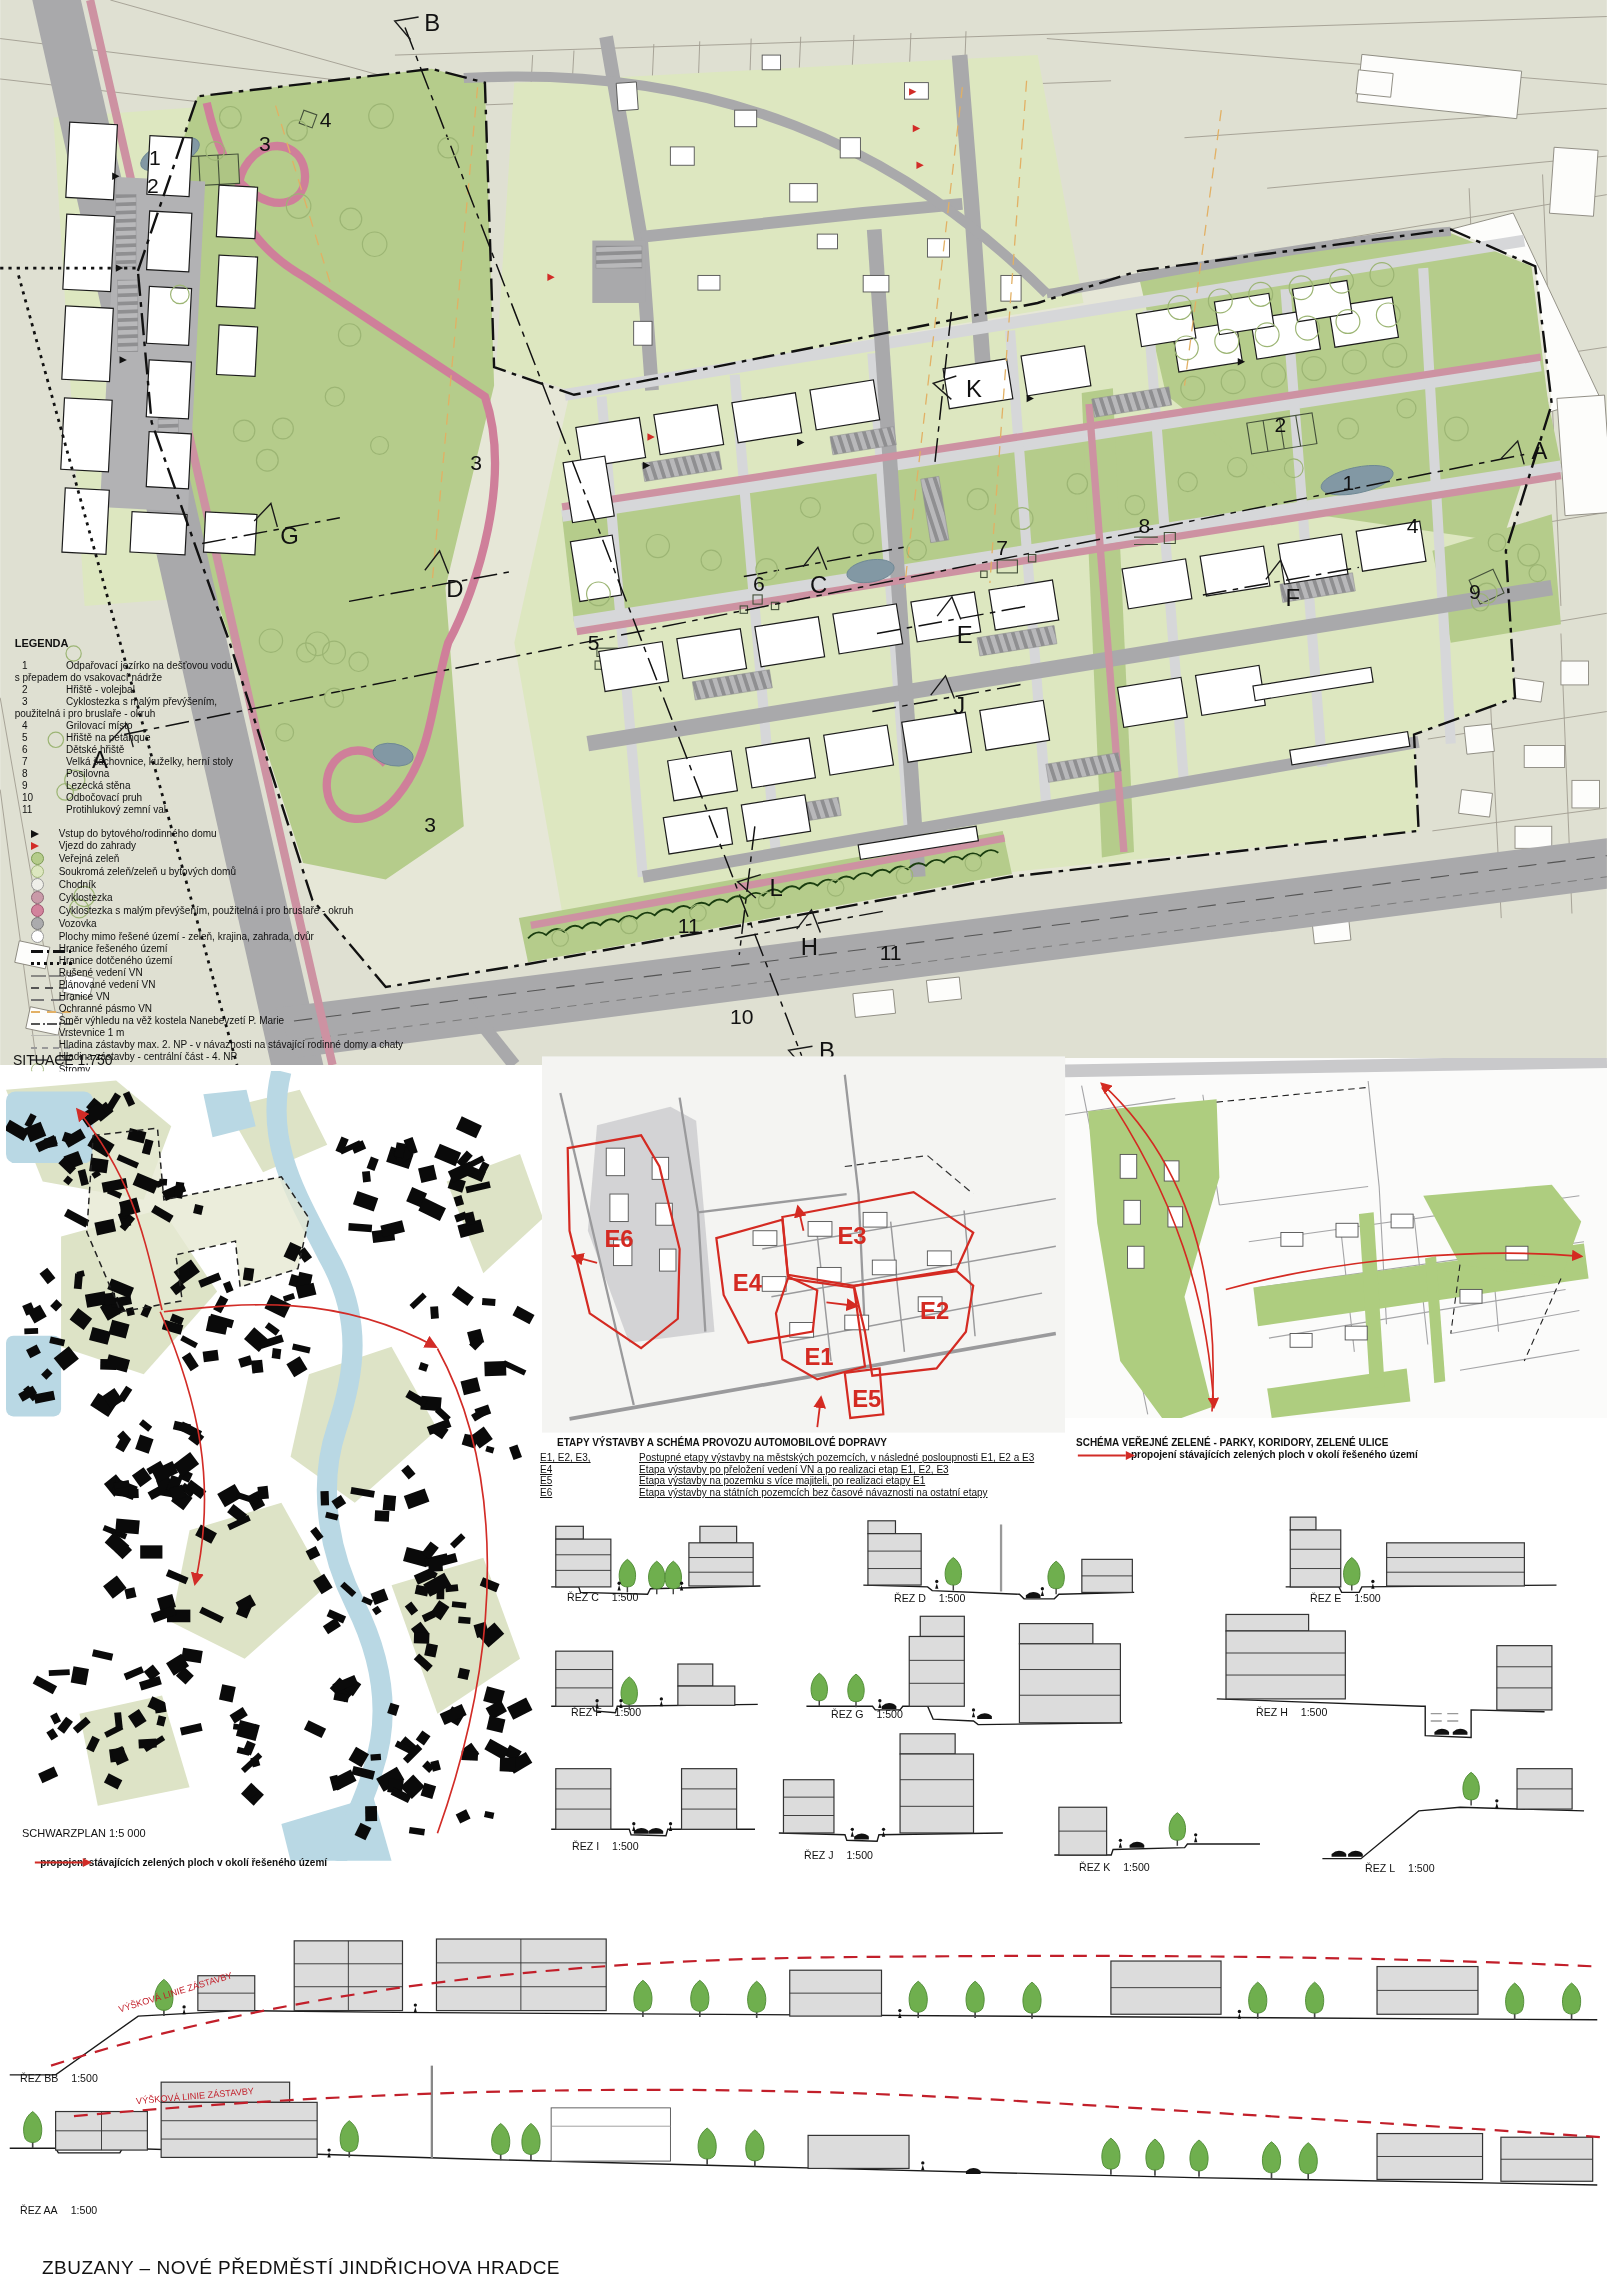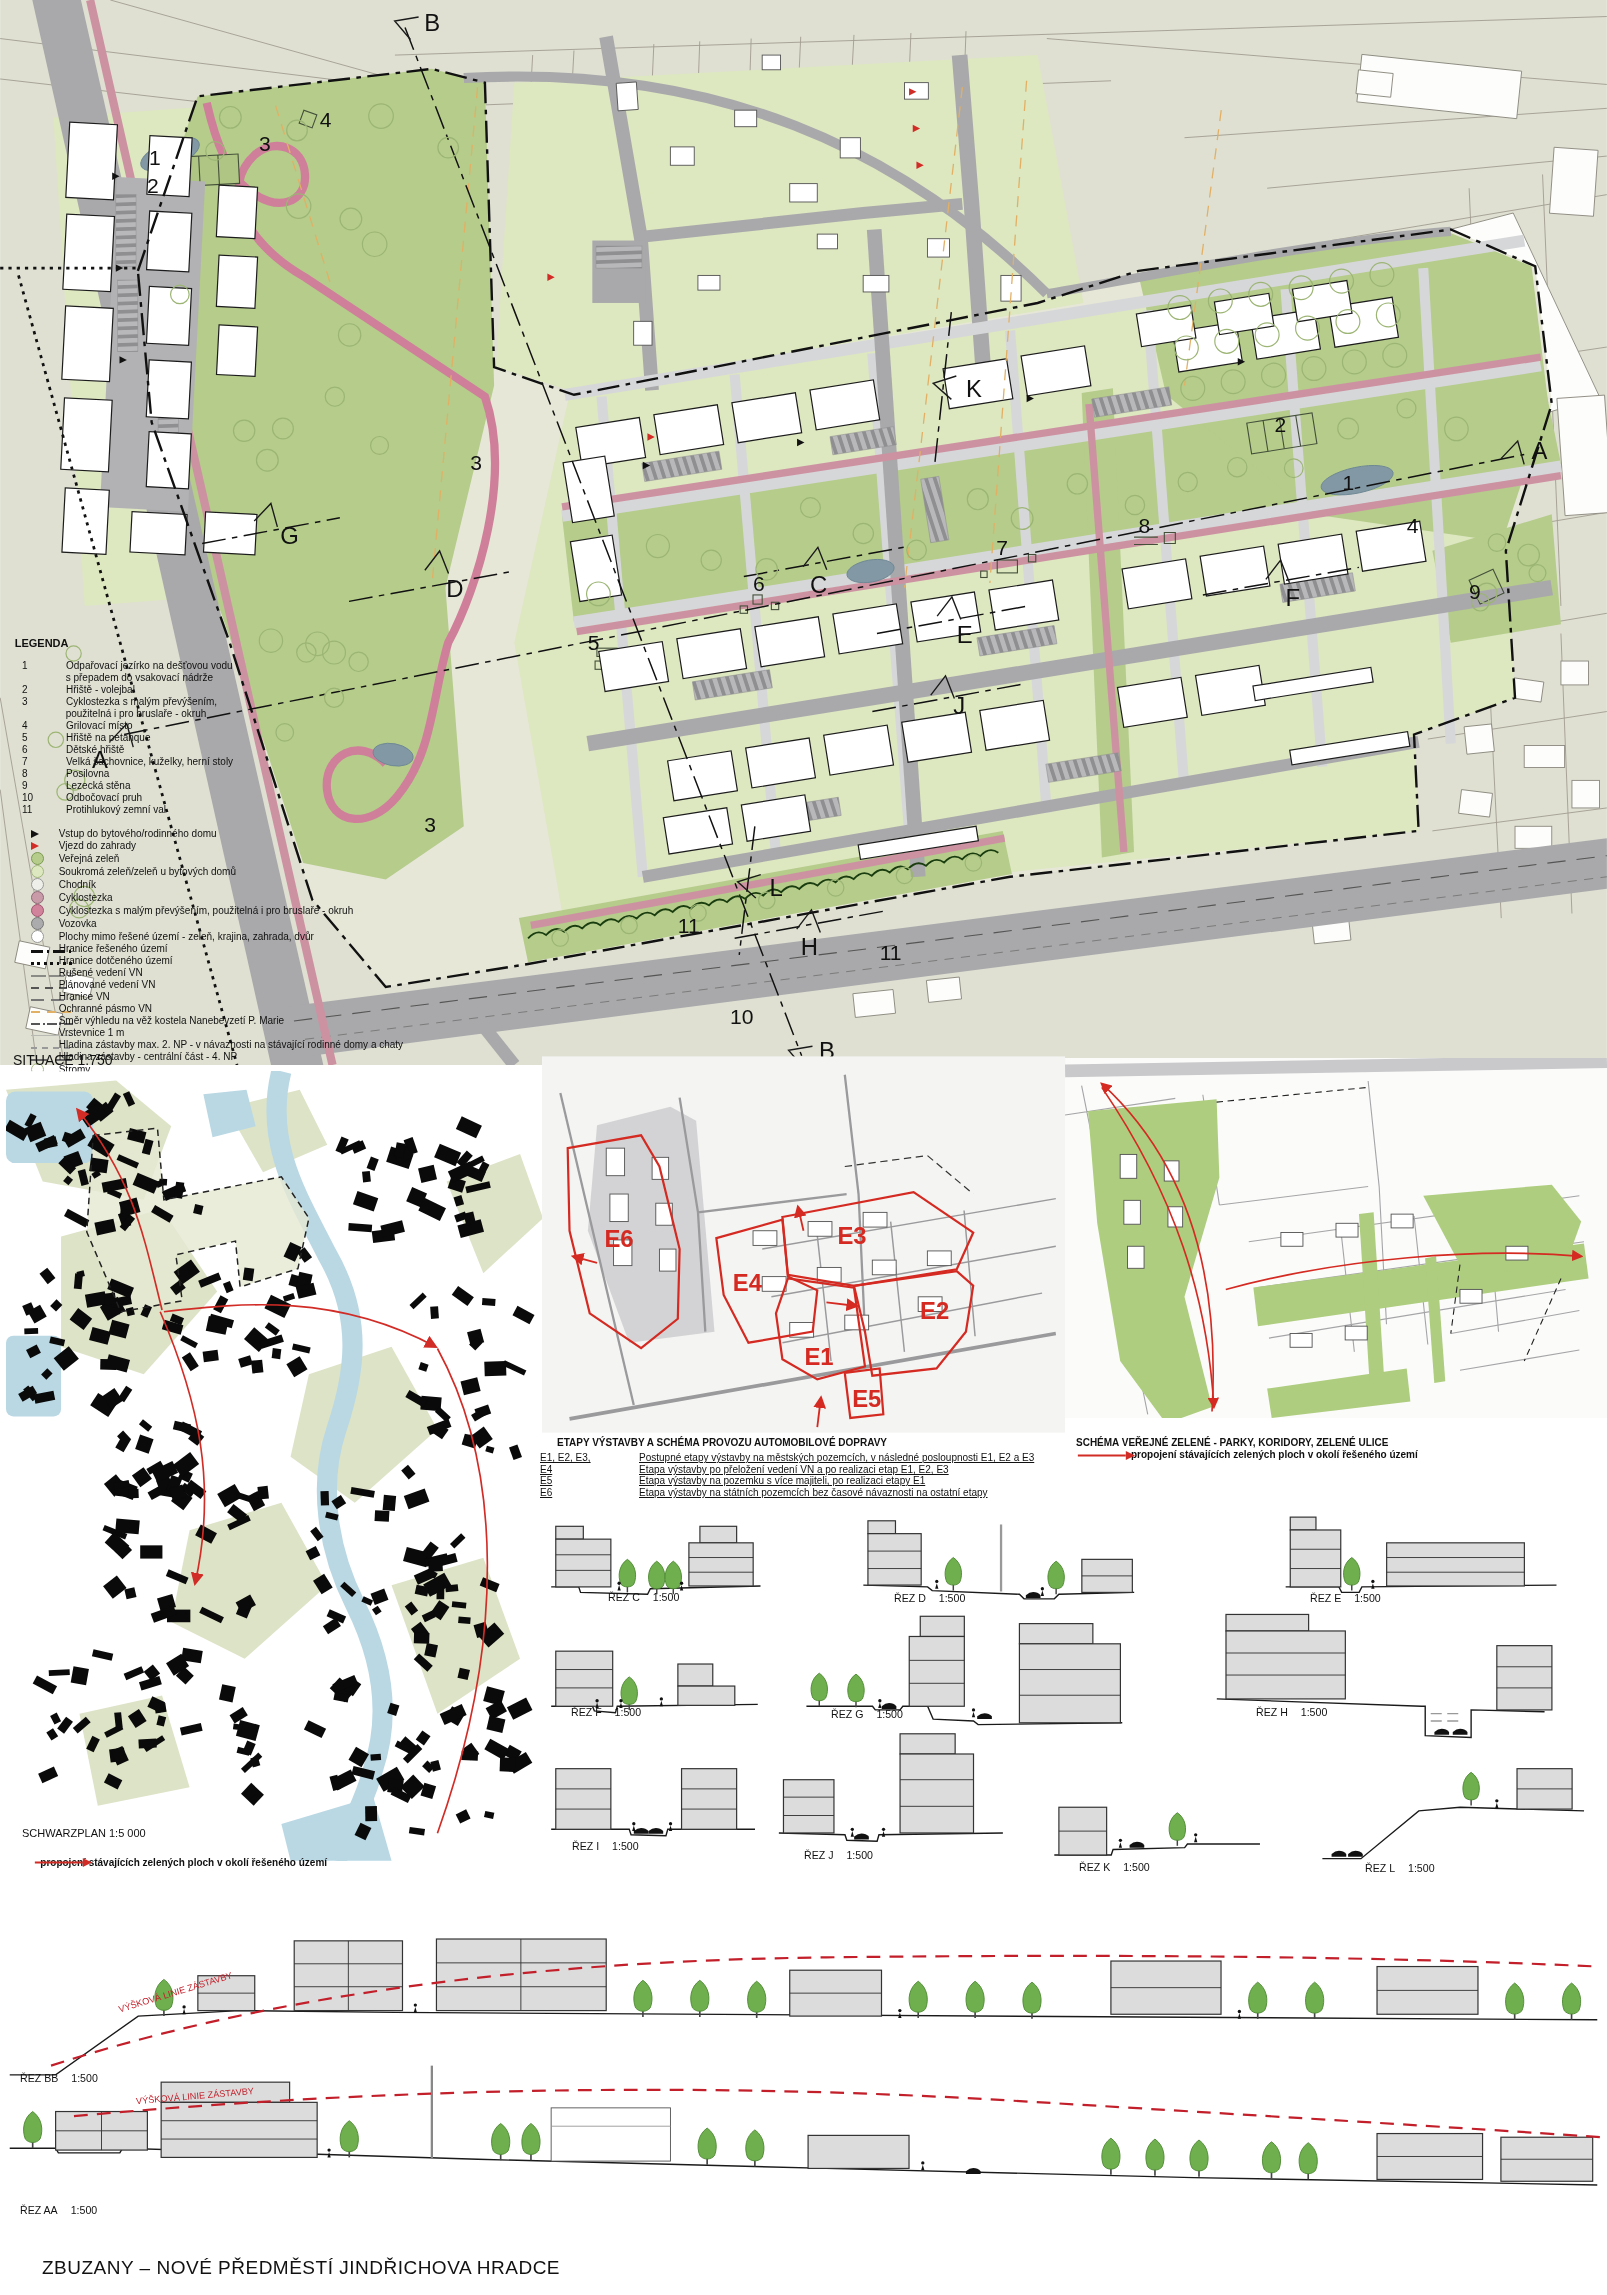--- a/index.html
+++ b/index.html
@@ -8,21 +8,21 @@
   #poster svg{position:absolute;display:block;}
   .lbl{position:absolute;font-size:10.6px;color:#111;white-space:nowrap;}
   .seclbl{position:absolute;font-size:10.6px;color:#111;white-space:nowrap;}
   .seclbl .sc{margin-left:13px;}
   
   #legend{position:absolute;left:14.7px;top:637px;width:487px;font-size:10px;line-height:12px;}
   #legend .hdr{font-weight:bold;font-size:11px;margin-bottom:11px;}
   .lrow{display:flex;align-items:flex-start;}
   .lnum{width:44px;flex:none;padding-left:7.3px;}
   .ltxt{flex:1;}
-  .l2{margin-left:51px;}
+  .l2{}
   .srow{display:flex;align-items:center;}
   .sico{width:44px;flex:none;display:flex;justify-content:flex-start;padding-left:16.5px;box-sizing:border-box;}
   .sw{width:11px;height:11px;border-radius:50%;border:0.9px solid #777;margin-top:0px;flex:none;}
   .sw.green{background:#b5cc8b;border-color:#7d9a54;}
   .sw.lgreen{background:#dde7c0;border-color:#a3b77d;}
   .sw.white{background:#efefe9;border-color:#999;}
   .sw.mauve{background:#c99aa8;border-color:#8d6b77;}
   .sw.pink{background:#d2839c;border-color:#a05570;}
   .sw.gray{background:#ababad;border-color:#777;}
   .sw.outl{background:#fff;border-color:#999;}
@@ -1284,21 +1284,21 @@
     <path class="gr" d="M850,384 L892,384 L955,332 L1000,328 L1135,332"></path>
     <use href="#s-car" x="868" y="382"></use>
         <use href="#s-car" x="886" y="382"></use>
     <use href="#s-tr" x="1012" y="326"></use>
         <use href="#s-pr" x="1040" y="329"></use>
     <rect class="bld" x="1062" y="286" width="60" height="44"></rect>
         <path class="fl" d="M1062,308 H1122"></path>
   </g>
 </svg>
 
-<div class="seclbl" style="left:608px;top:1591px"><span>ŘEZ C</span><span class="sc">1:500</span></div>
+<div class="seclbl" style="left:567px;top:1591px"><span>ŘEZ C</span><span class="sc">1:500</span></div>
 <div class="seclbl" style="left:894px;top:1592px"><span>ŘEZ D</span><span class="sc">1:500</span></div>
 <div class="seclbl" style="left:1310px;top:1592px"><span>ŘEZ E</span><span class="sc">1:500</span></div>
 <div class="seclbl" style="left:571px;top:1706px"><span>ŘEZ F</span><span class="sc">1:500</span></div>
 <div class="seclbl" style="left:831px;top:1708px"><span>ŘEZ G</span><span class="sc">1:500</span></div>
 <div class="seclbl" style="left:1256px;top:1706px"><span>ŘEZ H</span><span class="sc">1:500</span></div>
 <div class="seclbl" style="left:572px;top:1840px"><span>ŘEZ I</span><span class="sc">1:500</span></div>
 <div class="seclbl" style="left:804px;top:1849px"><span>ŘEZ J</span><span class="sc">1:500</span></div>
 <div class="seclbl" style="left:1079px;top:1861px"><span>ŘEZ K</span><span class="sc">1:500</span></div>
 <div class="seclbl" style="left:1365px;top:1862px"><span>ŘEZ L</span><span class="sc">1:500</span></div>
 

